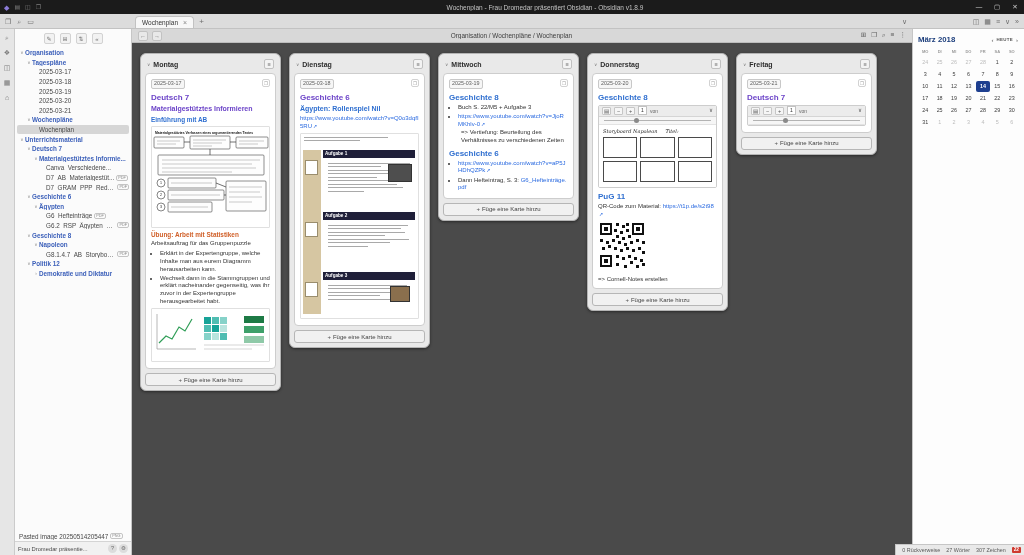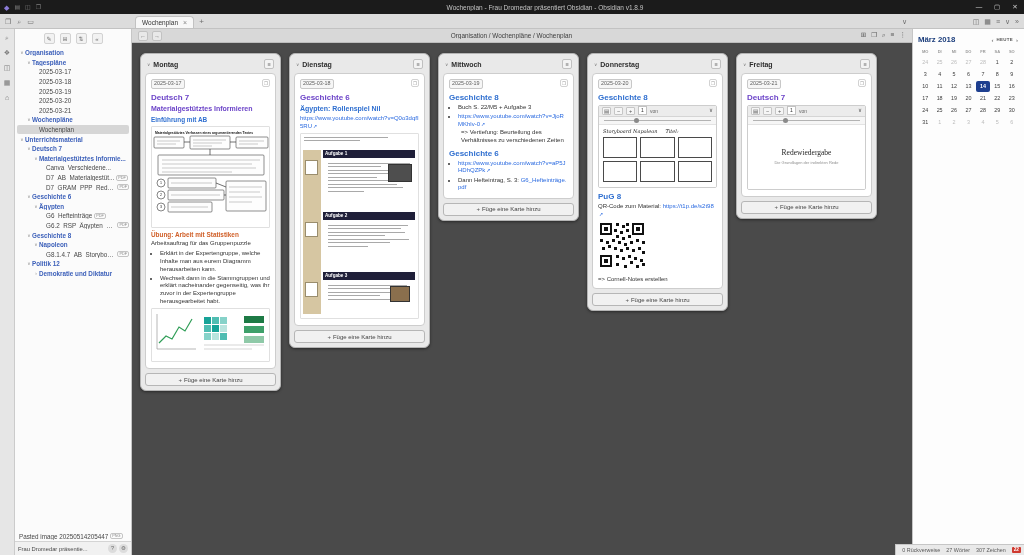--- a/index.html
+++ b/index.html
@@ -568,21 +568,21 @@
                 <div class="sb-grid">
                   <div class="sb-cell"></div>
                   <div class="sb-cell"></div>
                   <div class="sb-cell"></div>
                   <div class="sb-cell"></div>
                   <div class="sb-cell"></div>
                   <div class="sb-cell"></div>
                 </div>
               </div>
             </div>
-            <div class="h1 c-blue">PuG 8</div>
+            <div class="h1 c-blue">PuG 11</div>
             <div class="body">
               <span>QR-Code zum Material: </span><span class="link">https://t1p.de/s2t98</span><span class="ext">↗</span>
             </div>
             <div class="qr-wrap">
               <svg width="48" height="48" viewBox="0 0 48 48" xmlns="http://www.w3.org/2000/svg">
                 <rect x="0" y="0" width="48" height="48" fill="#ffffff"></rect>
                 <g fill="#111">
                   <rect x="2" y="2" width="12" height="12"></rect>
                     <rect x="34" y="2" width="12" height="12"></rect>
                     <rect x="2" y="34" width="12" height="12"></rect>
@@ -662,24 +662,20 @@
                 <span class="pdf-page-box">1</span>
                 <span class="pdf-of">von</span>
                 <span class="grow"></span>
                 <span class="picon">∨</span>
               </div>
               <div class="pdf-slider">
                   <span class="track">
                     <span class="knob"></span>
                   </span>
                 </div>
-              <div class="doc">
-                <div class="doc-title">Redewiedergabe</div>
-                <div class="doc-sub">Die Grundlagen der indirekten Rede</div>
-              </div>
             </div>
           </div>
           <div class="add-card">
             <span class="plus">+</span><span>Füge eine Karte hinzu</span>
           </div>
         </div>
 
       </div>
     </div>
 

